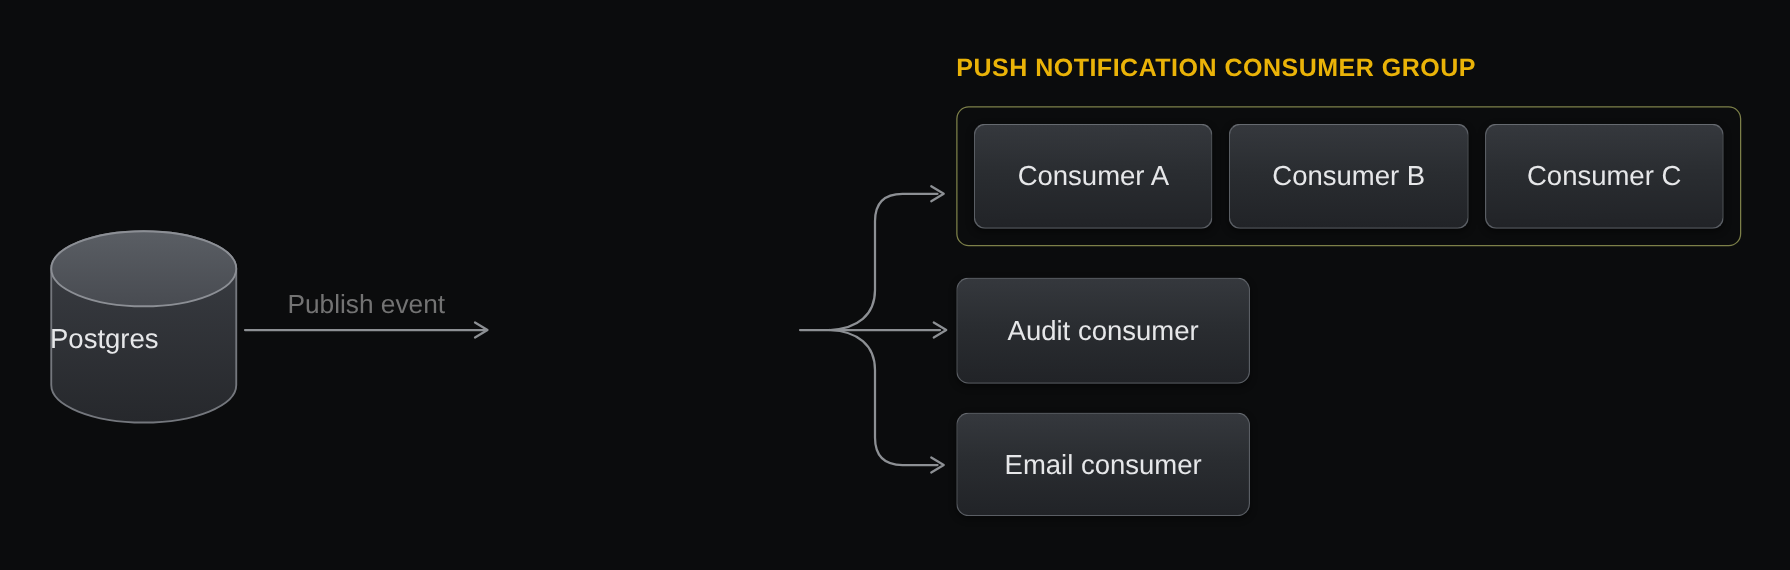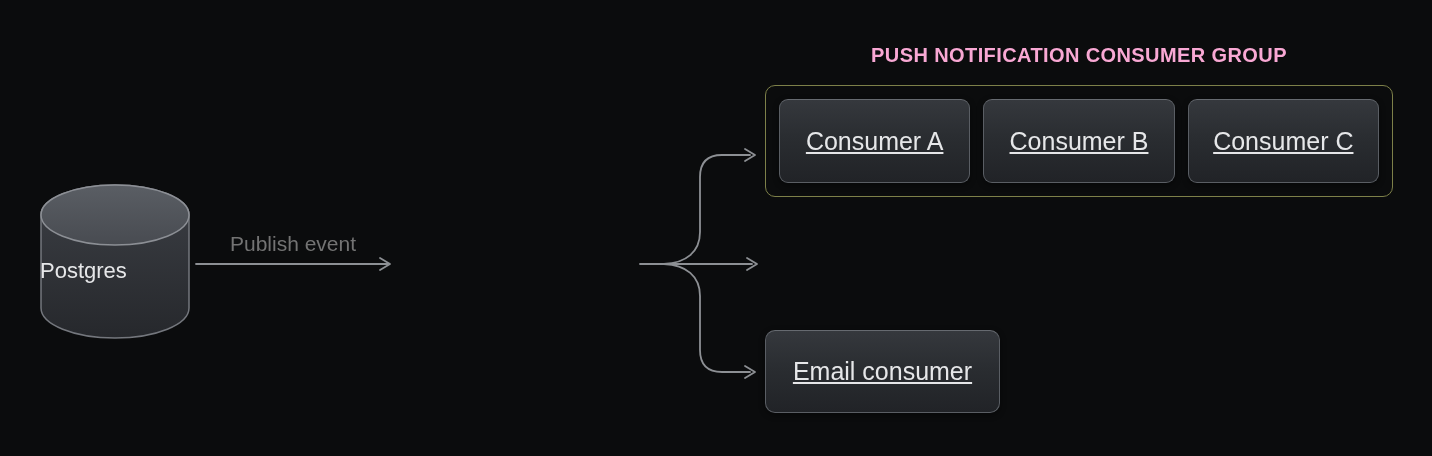--- a/index.html
+++ b/index.html
@@ -19,24 +19,23 @@
   .node {
     position: absolute;
     display: flex;
     align-items: center;
     justify-content: center;
     background: linear-gradient(180deg, #35383d 0%, #2a2d31 45%, #212327 100%);
     border: 1px solid #5a5e64;
     border-top-color: #666a70;
     border-radius: 10px;
     color: #e6e7e9;
-    font-size: 25px;
+    font-size: 22px;
     box-shadow: 0 2px 6px rgba(0,0,0,0.45);
     box-sizing: border-box;
-    text-decoration: underline;
   }
   .broker-node { left: 397px; top: 221px; width: 236px; height: 86px; }
   .audit-node  { left: 765px; top: 222px; width: 235px; height: 85px; }
   .email-node  { left: 765px; top: 330px; width: 235px; height: 83px; }
   .group-box {
     position: absolute;
     left: 765px; top: 85px;
     width: 628px; height: 112px;
     border: 1.5px solid #7d8049;
     border-radius: 10px;
@@ -48,22 +47,22 @@
   .group-box .node {
     position: relative;
     flex: 1;
     height: auto;
     border-radius: 9px;
   }
   .group-title {
     position: absolute;
     left: 765px; top: 44px;
     width: 628px;
-    text-align: center;
-    color: #f9a8d4;
+    text-align: left;
+    color: #eab308;
     font-size: 20px;
     font-weight: 700;
     letter-spacing: 0.4px;
   }
   .publish-label {
     position: absolute;
     left: 193px; top: 232px;
     width: 200px;
     text-align: center;
     color: #737373;
@@ -123,16 +122,17 @@
   <div class="publish-label">Publish event</div>
 
 
   <div class="group-title">PUSH NOTIFICATION CONSUMER GROUP</div>
   <div class="group-box">
     <div class="node">Consumer A</div>
     <div class="node">Consumer B</div>
     <div class="node">Consumer C</div>
   </div>
 
+  <div class="node audit-node">Audit consumer</div>
 
   <div class="node email-node">Email consumer</div>
 
 </div>
 
 </body></html>

